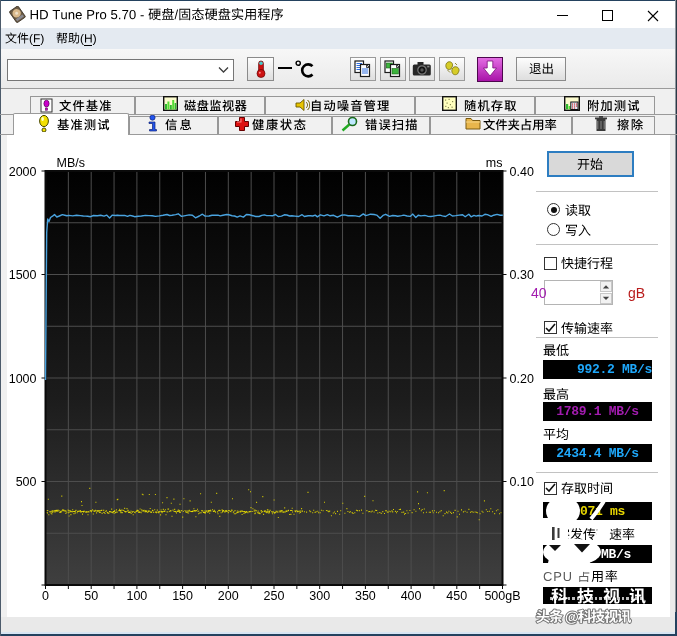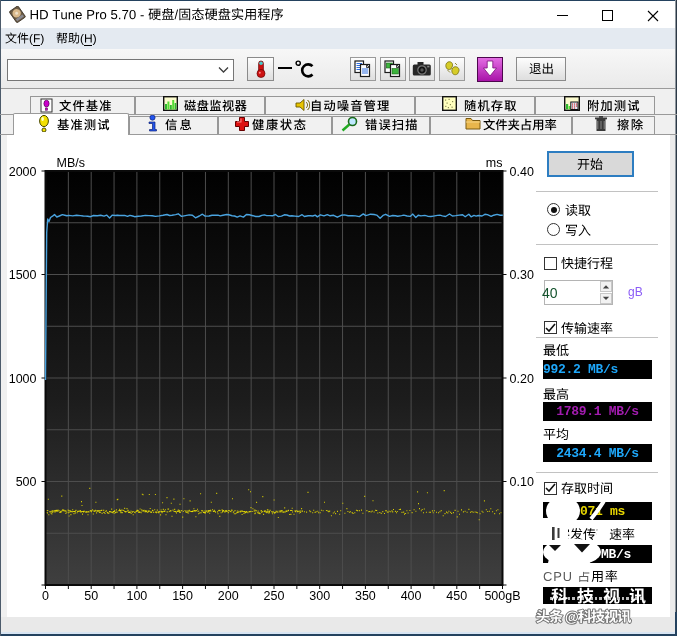--- a/index.html
+++ b/index.html
@@ -270,41 +270,41 @@
 <div class="abs" style="left:547px;top:223px;width:13px;height:13px;border:1px solid #333;border-radius:50%;background:#fff;box-sizing:border-box;"></div>
 <svg style="position:absolute;left:565.0px;top:217.6px;" width="27" height="23" viewBox="0 -16.9 27 22.8">
       <path d="M1 -10.2V-7.7H2V-9.3H11V-7.7H12V-10.2ZM1.2 -2.7V-1.8H8.6V-2.7ZM3.9 -9C3.6 -7.5 3.1 -5.4 2.8 -4.1H9.7C9.4 -1.6 9.2 -0.5 8.8 -0.1C8.6 -0 8.5 0 8.2 0C7.8 0 7 -0 6.1 -0.1C6.2 0.2 6.4 0.6 6.4 0.8C7.2 0.9 8.1 0.9 8.5 0.9C9 0.8 9.3 0.8 9.6 0.5C10.1 -0 10.4 -1.3 10.7 -4.6C10.7 -4.7 10.7 -5 10.7 -5H4L4.4 -6.7H10.4V-7.5H4.6L4.9 -8.9Z M16.8 -9.8C17.7 -9.2 18.4 -8.5 18.9 -7.7C18.1 -4 16.5 -1.3 13.5 0.2C13.8 0.4 14.2 0.8 14.4 0.9C17.1 -0.6 18.7 -3 19.7 -6.4C21.2 -3.8 22.1 -0.8 25.1 0.9C25.1 0.6 25.4 0.1 25.5 -0.2C21.2 -2.8 21.6 -7.7 17.4 -10.6Z" fill="#000"></path>
     </svg>
 <div class="abs" style="left:536px;top:243.5px;width:122px;height:1px;background:#c2c2c2;"></div>
 <div class="abs" style="left:543.5px;top:256.5px;width:13px;height:13px;border:1px solid #333;background:#fff;box-sizing:border-box;"></div>
 <svg style="position:absolute;left:561.0px;top:251.1px;" width="53" height="23" viewBox="0 -16.9 53 22.8">
       <path d="M2.2 -10.9V1H3.2V-10.9ZM1 -8.4C0.9 -7.4 0.7 -5.9 0.4 -5.1L1.1 -4.8C1.5 -5.7 1.7 -7.3 1.8 -8.3ZM3.2 -8.5C3.6 -7.7 4 -6.7 4.2 -6.1L4.9 -6.5C4.7 -7.1 4.3 -8.1 3.9 -8.8ZM10.5 -5H8.4C8.5 -5.5 8.5 -6.1 8.5 -6.6V-7.9H10.5ZM7.5 -10.9V-8.9H5V-7.9H7.5V-6.6C7.5 -6.1 7.5 -5.5 7.5 -5H4.3V-4H7.3C7 -2.4 6.1 -0.8 3.9 0.3C4.1 0.5 4.4 0.9 4.5 1.1C6.7 -0.1 7.7 -1.7 8.2 -3.4C8.9 -1.3 10.1 0.3 12 1.1C12.1 0.8 12.4 0.4 12.7 0.2C10.8 -0.5 9.6 -2.1 8.9 -4H12.5V-5H11.4V-8.9H8.5V-10.9Z M18.4 -3.5C18.2 -1.8 17.6 -0.4 16.6 0.5C16.8 0.7 17.2 0.9 17.3 1.1C17.9 0.5 18.4 -0.2 18.7 -1C19.6 0.5 21 0.9 23 0.9H25.3C25.3 0.7 25.5 0.3 25.6 0.1C25.1 0.1 23.3 0.1 23 0.1C22.6 0.1 22.2 0.1 21.8 0V-1.7H24.8V-2.5H21.8V-3.7H24.7V-5.5H25.6V-6.3H24.7V-8.1H21.8V-9H25.3V-9.8H21.8V-10.9H20.9V-9.8H17.7V-9H20.9V-8.1H18.3V-7.3H20.9V-6.3H17.5V-5.5H20.9V-4.4H18.3V-3.7H20.9V-0.2C20.1 -0.5 19.5 -1.1 19 -2.1C19.1 -2.5 19.2 -2.9 19.3 -3.3ZM23.8 -5.5V-4.4H21.8V-5.5ZM23.8 -6.3H21.8V-7.3H23.8ZM15.2 -10.9V-8.3H13.5V-7.4H15.2V-4.7L13.4 -4.2L13.6 -3.2L15.2 -3.7V-0.1C15.2 0.1 15.1 0.1 14.9 0.1C14.8 0.2 14.3 0.2 13.7 0.1C13.8 0.4 14 0.8 14 1C14.8 1.1 15.3 1 15.6 0.9C16 0.7 16.1 0.4 16.1 -0.1V-4L17.5 -4.5L17.4 -5.4L16.1 -5V-7.4H17.5V-8.3H16.1V-10.9Z M31.7 -10.1V-9.2H38.1V-10.1ZM29.5 -10.9C28.8 -10 27.5 -8.8 26.5 -8.1C26.6 -7.9 26.9 -7.5 27 -7.3C28.2 -8.1 29.5 -9.4 30.4 -10.5ZM31.1 -6.6V-5.6H35.5V-0.2C35.5 -0 35.4 0.1 35.1 0.1C34.9 0.1 34 0.1 33.1 0C33.2 0.3 33.4 0.7 33.4 1C34.7 1 35.4 1 35.9 0.9C36.3 0.7 36.5 0.4 36.5 -0.2V-5.6H38.4V-6.6ZM30 -8.1C29.1 -6.7 27.7 -5.1 26.3 -4.2C26.5 -4 26.9 -3.6 27 -3.4C27.5 -3.8 28 -4.2 28.5 -4.7V1.1H29.5V-5.8C30 -6.4 30.5 -7.1 30.9 -7.8Z M45.9 -9.5H49.8V-7.1H45.9ZM45 -10.4V-6.3H50.8V-10.4ZM44.8 -2.7V-1.9H47.4V-0.2H44V0.7H51.5V-0.2H48.3V-1.9H50.9V-2.7H48.3V-4.3H51.2V-5.1H44.5V-4.3H47.4V-2.7ZM43.7 -10.7C42.7 -10.3 41 -9.9 39.6 -9.7C39.7 -9.5 39.8 -9.1 39.8 -8.9C40.5 -9 41.1 -9.1 41.8 -9.3V-7.3H39.6V-6.3H41.6C41.1 -4.8 40.2 -3.2 39.4 -2.2C39.5 -2 39.8 -1.6 39.9 -1.3C40.5 -2.1 41.2 -3.4 41.8 -4.7V1H42.7V-4.6C43.2 -4 43.7 -3.3 43.9 -3L44.5 -3.7C44.2 -4 43.1 -5.2 42.7 -5.5V-6.3H44.3V-7.3H42.7V-9.5C43.3 -9.6 43.9 -9.8 44.4 -10Z" fill="#000"></path>
     </svg>
 <div class="abs" style="left:544px;top:279.5px;width:69px;height:25px;background:#fff;border:1px solid #b4b4b4;box-sizing:border-box;"></div>
-<div class="abs" style="left:542px;top:285px;font-size:14px;color:#14532d;">40</div>
+<div class="abs" style="left:531px;top:285px;font-size:14px;color:#a21caf;">40</div>
 <div class="abs" style="left:599.5px;top:280.5px;width:12.5px;height:11.5px;background:#f2f2f2;border:1px solid #c8c8c8;box-sizing:border-box;"></div>
 <div class="abs" style="left:599.5px;top:292.5px;width:12.5px;height:11px;background:#f2f2f2;border:1px solid #c8c8c8;box-sizing:border-box;"></div>
 <svg class="abs" style="left:602px;top:284px" width="8" height="18" viewBox="0 0 8 18">
 <path d="M0.8 4.4 L4 1.2 L7.2 4.4 Z" fill="#444"></path>
 <path d="M0.8 12.8 L4 16 L7.2 12.8 Z" fill="#444"></path>
     </svg>
-<div class="abs" style="left:628px;top:285px;font-size:12px;color:#8b5cf6;">gB</div>
+<div class="abs" style="left:628px;top:285px;font-size:14px;color:#b91c1c;">gB</div>
 <div class="abs" style="left:543.5px;top:321px;width:13px;height:13px;border:1px solid #333;background:#fff;box-sizing:border-box;"></div>
 <svg class="abs" style="left:545px;top:322.5px" width="11" height="10" viewBox="0 0 11 10">
       <path d="M1 5 L4 8 L10 1" fill="none" stroke="#111" stroke-width="1.6"></path>
     </svg>
 <svg style="position:absolute;left:561.0px;top:315.6px;" width="53" height="23" viewBox="0 -16.9 53 22.8">
       <path d="M3.5 -10.9C2.7 -8.9 1.5 -6.9 0.2 -5.7C0.4 -5.5 0.7 -5 0.8 -4.7C1.2 -5.2 1.7 -5.7 2.1 -6.3V1H3V-7.8C3.5 -8.7 4 -9.6 4.4 -10.6ZM6.1 -1.6C7.3 -0.9 8.8 0.3 9.5 1L10.2 0.3C9.9 -0 9.4 -0.5 8.8 -0.9C9.8 -2 10.9 -3.2 11.7 -4.1L11 -4.5L10.8 -4.5H6.7L7.1 -6H12.4V-7H7.4L7.8 -8.5H11.8V-9.4H8.1L8.4 -10.7L7.4 -10.9L7.1 -9.4H4.5V-8.5H6.8L6.4 -7H3.8V-6H6.1C5.9 -5.1 5.6 -4.3 5.3 -3.6H10C9.4 -2.9 8.7 -2.1 8 -1.4C7.6 -1.7 7.2 -2 6.8 -2.2Z M22.5 -5.8V-1.1H23.3V-5.8ZM24.2 -6.3V-0.1C24.2 0.1 24.1 0.1 24 0.1C23.8 0.1 23.3 0.1 22.7 0.1C22.8 0.4 22.9 0.7 23 0.9C23.7 0.9 24.3 0.9 24.6 0.8C24.9 0.6 25 0.4 25 -0.1V-6.3ZM13.9 -4.3C14 -4.4 14.4 -4.5 14.8 -4.5H15.8V-2.7C15 -2.5 14.2 -2.3 13.5 -2.2L13.8 -1.2L15.8 -1.8V1H16.7V-2L17.8 -2.3L17.7 -3.1L16.7 -2.9V-4.5H17.7V-5.4H16.7V-7.3H15.8V-5.4H14.7C15.1 -6.3 15.4 -7.4 15.6 -8.5H17.8V-9.4H15.8C15.9 -9.8 16 -10.3 16.1 -10.8L15.2 -10.9C15.1 -10.4 15 -9.9 14.9 -9.4H13.6V-8.5H14.8C14.5 -7.4 14.3 -6.5 14.2 -6.2C14 -5.6 13.8 -5.2 13.6 -5.1C13.7 -4.9 13.9 -4.5 13.9 -4.3ZM21.6 -11C20.7 -9.6 19.1 -8.3 17.5 -7.6C17.8 -7.4 18 -7.1 18.2 -6.9C18.5 -7 18.9 -7.2 19.2 -7.5V-6.9H24V-7.6C24.3 -7.4 24.7 -7.2 25 -7C25.2 -7.2 25.4 -7.6 25.7 -7.7C24.3 -8.3 23.1 -9.1 22.1 -10.2L22.4 -10.6ZM19.6 -7.7C20.3 -8.3 21 -8.9 21.6 -9.5C22.2 -8.8 22.9 -8.2 23.7 -7.7ZM21 -5.3V-4.3H19.2V-5.3ZM18.4 -6.1V1H19.2V-1.7H21V0C21 0.1 21 0.2 20.9 0.2C20.7 0.2 20.4 0.2 20 0.2C20.1 0.4 20.2 0.7 20.2 1C20.8 1 21.2 1 21.5 0.8C21.7 0.7 21.8 0.4 21.8 0V-6.1ZM19.2 -3.5H21V-2.4H19.2Z M26.9 -9.9C27.6 -9.2 28.5 -8.2 28.9 -7.6L29.7 -8.2C29.2 -8.8 28.4 -9.8 27.6 -10.4ZM29.5 -6.3H26.6V-5.4H28.5V-1.3C27.9 -1.1 27.2 -0.5 26.5 0.1L27.2 0.9C27.8 0.1 28.5 -0.6 29 -0.6C29.3 -0.6 29.7 -0.2 30.3 0.1C31.2 0.7 32.3 0.8 33.8 0.8C35 0.8 37.3 0.7 38.2 0.7C38.2 0.4 38.4 -0.1 38.5 -0.3C37.2 -0.2 35.3 -0.1 33.8 -0.1C32.4 -0.1 31.3 -0.2 30.5 -0.7C30 -0.9 29.7 -1.1 29.5 -1.3ZM31.6 -6.9H33.6V-5.2H31.6ZM34.6 -6.9H36.8V-5.2H34.6ZM33.6 -10.9V-9.6H30.1V-8.7H33.6V-7.6H30.7V-4.4H33.2C32.4 -3.3 31.2 -2.3 30 -1.8C30.2 -1.6 30.5 -1.2 30.6 -1C31.7 -1.6 32.8 -2.6 33.6 -3.7V-0.6H34.6V-3.7C35.7 -2.9 36.8 -1.9 37.4 -1.2L38.1 -1.9C37.4 -2.6 36 -3.6 34.9 -4.4H37.7V-7.6H34.6V-8.7H38.3V-9.6H34.6V-10.9Z M49.8 -8.4C49.3 -7.8 48.5 -7.1 47.9 -6.7L48.6 -6.2C49.2 -6.6 50 -7.3 50.6 -7.9ZM39.7 -4.4 40.2 -3.6C41.1 -4 42.1 -4.6 43.1 -5.1L43 -5.9C41.8 -5.3 40.5 -4.7 39.7 -4.4ZM40.1 -7.8C40.8 -7.3 41.7 -6.7 42.1 -6.3L42.8 -6.9C42.3 -7.3 41.5 -7.9 40.8 -8.3ZM47.8 -5.3C48.7 -4.8 49.8 -4 50.4 -3.5L51.1 -4C50.5 -4.6 49.4 -5.3 48.5 -5.8ZM39.7 -2.6V-1.7H45V1H46V-1.7H51.4V-2.6H46V-3.7H45V-2.6ZM44.7 -10.8C44.9 -10.5 45.1 -10.1 45.3 -9.8H39.9V-8.9H44.7C44.3 -8.2 43.9 -7.7 43.7 -7.5C43.5 -7.3 43.3 -7.1 43.1 -7.1C43.2 -6.9 43.3 -6.5 43.4 -6.3C43.6 -6.4 43.9 -6.4 45.4 -6.5C44.7 -5.9 44.2 -5.4 43.9 -5.2C43.5 -4.8 43.1 -4.6 42.9 -4.5C43 -4.3 43.1 -3.9 43.1 -3.7C43.4 -3.8 43.9 -3.9 47.3 -4.2C47.4 -4 47.6 -3.7 47.6 -3.5L48.4 -3.9C48.1 -4.5 47.5 -5.4 46.9 -6.1L46.2 -5.8C46.4 -5.5 46.6 -5.2 46.8 -4.9L44.5 -4.7C45.6 -5.6 46.8 -6.8 47.8 -8L47 -8.4C46.8 -8.1 46.4 -7.7 46.1 -7.4L44.5 -7.3C44.9 -7.7 45.3 -8.3 45.7 -8.9H51.2V-9.8H46.4C46.2 -10.1 45.9 -10.6 45.6 -11Z" fill="#000"></path>
     </svg>
 <div class="abs" style="left:536px;top:336.5px;width:122px;height:1px;background:#c2c2c2;"></div>
 <svg style="position:absolute;left:543.0px;top:338.1px;" width="27" height="23" viewBox="0 -16.9 27 22.8">
       <path d="M3.2 -8.3H9.8V-7.3H3.2ZM3.2 -9.8H9.8V-8.9H3.2ZM2.3 -10.5V-6.6H10.8V-10.5ZM5.1 -5.1V-4.2H2.8V-5.1ZM0.6 -0.6 0.7 0.3 5.1 -0.2V1H6.1V-0.3L6.8 -0.4V-1.2L6.1 -1.1V-5.1H12.3V-5.9H0.6V-5.1H1.9V-0.7ZM6.6 -4.3V-3.5H7.4L7.1 -3.4C7.5 -2.5 8 -1.6 8.7 -0.9C8 -0.4 7.2 0 6.4 0.3C6.6 0.5 6.8 0.8 6.9 1C7.7 0.7 8.6 0.2 9.4 -0.3C10.1 0.3 11 0.7 11.9 1C12.1 0.8 12.3 0.4 12.5 0.2C11.6 0 10.7 -0.4 10 -0.9C10.9 -1.8 11.6 -2.8 12 -4.1L11.4 -4.3L11.2 -4.3ZM8 -3.5H10.8C10.5 -2.7 10 -2 9.4 -1.5C8.8 -2 8.3 -2.7 8 -3.5ZM5.1 -3.5V-2.6H2.8V-3.5ZM5.1 -1.8V-1L2.8 -0.8V-1.8Z M20.5 -1.7C21 -0.9 21.5 0.2 21.7 0.8L22.4 0.6C22.2 -0.1 21.7 -1.1 21.2 -1.9ZM16.4 -10.9C15.7 -8.8 14.5 -6.8 13.3 -5.5C13.5 -5.3 13.7 -4.8 13.8 -4.6C14.3 -5.1 14.8 -5.6 15.2 -6.3V1H16.1V-7.8C16.6 -8.7 17 -9.7 17.4 -10.6ZM17.7 1.1C17.9 0.9 18.3 0.8 20.7 0.1C20.6 -0.1 20.6 -0.5 20.6 -0.7L18.8 -0.2V-5H21.8C22.2 -1.5 22.9 0.9 24.4 0.9C24.9 0.9 25.3 0.4 25.6 -1.6C25.4 -1.7 25 -1.9 24.9 -2.1C24.8 -0.9 24.6 -0.2 24.3 -0.2C23.6 -0.3 23.1 -2.2 22.7 -5H25.4V-5.9H22.6C22.5 -7 22.5 -8.2 22.4 -9.5C23.3 -9.6 24.1 -9.9 24.8 -10.1L24 -10.9C22.6 -10.3 20.1 -9.8 17.9 -9.5L17.9 -9.5L17.9 -0.5C17.9 -0 17.6 0.2 17.4 0.3C17.5 0.5 17.7 0.9 17.7 1.1ZM21.7 -5.9H18.8V-8.8C19.7 -8.9 20.6 -9.1 21.5 -9.3C21.5 -8.1 21.6 -7 21.7 -5.9Z" fill="#000"></path>
     </svg>
 <div class="abs" style="left:543px;top:360px;width:109px;height:18.5px;background:#000;"></div>
-<div class="abs" style="left:543px;top:362px;width:109px;text-align:left;font-family:'Liberation Mono',monospace;font-weight:bold;font-size:13px;letter-spacing:-0.3px;color:#1ea7fa;">992.2 MB/s</div>
+<div class="abs" style="left:543px;top:362px;width:109px;text-align:right;font-family:'Liberation Mono',monospace;font-weight:bold;font-size:13px;letter-spacing:-0.3px;color:#1ea7fa;">992.2 MB/s</div>
 <svg style="position:absolute;left:543.0px;top:381.6px;" width="27" height="23" viewBox="0 -16.9 27 22.8">
       <path d="M3.2 -8.3H9.8V-7.3H3.2ZM3.2 -9.8H9.8V-8.9H3.2ZM2.3 -10.5V-6.6H10.8V-10.5ZM5.1 -5.1V-4.2H2.8V-5.1ZM0.6 -0.6 0.7 0.3 5.1 -0.2V1H6.1V-0.3L6.8 -0.4V-1.2L6.1 -1.1V-5.1H12.3V-5.9H0.6V-5.1H1.9V-0.7ZM6.6 -4.3V-3.5H7.4L7.1 -3.4C7.5 -2.5 8 -1.6 8.7 -0.9C8 -0.4 7.2 0 6.4 0.3C6.6 0.5 6.8 0.8 6.9 1C7.7 0.7 8.6 0.2 9.4 -0.3C10.1 0.3 11 0.7 11.9 1C12.1 0.8 12.3 0.4 12.5 0.2C11.6 0 10.7 -0.4 10 -0.9C10.9 -1.8 11.6 -2.8 12 -4.1L11.4 -4.3L11.2 -4.3ZM8 -3.5H10.8C10.5 -2.7 10 -2 9.4 -1.5C8.8 -2 8.3 -2.7 8 -3.5ZM5.1 -3.5V-2.6H2.8V-3.5ZM5.1 -1.8V-1L2.8 -0.8V-1.8Z M16.7 -7.3H22.3V-6.1H16.7ZM15.7 -8V-5.4H23.4V-8ZM18.7 -10.7 19.1 -9.6H13.8V-8.7H25.2V-9.6H20.2C20 -10 19.9 -10.5 19.7 -11ZM14.2 -4.6V1H15.2V-3.8H23.8V0C23.8 0.2 23.7 0.2 23.6 0.2C23.4 0.2 22.8 0.2 22.2 0.2C22.4 0.4 22.5 0.7 22.6 0.9C23.4 0.9 23.9 0.9 24.3 0.8C24.6 0.7 24.8 0.5 24.8 0V-4.6ZM16.7 -3.1V0.3H17.6V-0.4H22.2V-3.1ZM17.6 -2.3H21.3V-1.1H17.6Z" fill="#000"></path>
     </svg>
 <div class="abs" style="left:543px;top:402px;width:109px;height:18.5px;background:#000;"></div>
 <div class="abs" style="left:543px;top:404px;width:109px;text-align:center;font-family:'Liberation Mono',monospace;font-weight:bold;font-size:13px;letter-spacing:-0.3px;color:#a21caf;">1789.1 MB/s</div>
 <svg style="position:absolute;left:543.0px;top:421.6px;" width="27" height="23" viewBox="0 -16.9 27 22.8">
       <path d="M2.3 -8.2C2.8 -7.2 3.3 -6 3.5 -5.2L4.4 -5.5C4.2 -6.3 3.7 -7.5 3.1 -8.4ZM9.8 -8.5C9.5 -7.6 8.9 -6.2 8.4 -5.4L9.2 -5.1C9.8 -5.9 10.4 -7.2 10.8 -8.2ZM0.7 -4.5V-3.5H6V1H7V-3.5H12.3V-4.5H7V-9.1H11.6V-10H1.4V-9.1H6V-4.5Z M19.3 -6C20.1 -5.3 21.1 -4.4 21.6 -3.8L22.3 -4.5C21.7 -5 20.7 -5.9 19.9 -6.6ZM18.3 -1.5 18.7 -0.6C20 -1.4 21.8 -2.3 23.4 -3.3L23.2 -4.1C21.4 -3.1 19.5 -2.1 18.3 -1.5ZM20.4 -10.9C19.8 -9.2 18.8 -7.6 17.6 -6.5C17.8 -6.3 18.1 -5.9 18.3 -5.7C18.9 -6.3 19.5 -7.1 20 -7.9H24.2C24 -2.6 23.8 -0.5 23.4 -0.1C23.3 0.1 23.1 0.2 22.8 0.2C22.5 0.2 21.7 0.2 20.7 0.1C20.9 0.3 21 0.7 21 1C21.8 1 22.7 1.1 23.2 1C23.6 1 23.9 0.9 24.2 0.5C24.7 -0.2 24.9 -2.2 25.1 -8.3C25.1 -8.5 25.1 -8.8 25.1 -8.8H20.5C20.8 -9.4 21.1 -10 21.3 -10.6ZM13.5 -1.6 13.8 -0.6C15.1 -1.2 16.7 -2.1 18.2 -2.9L17.9 -3.7L16.1 -2.8V-6.9H17.7V-7.8H16.1V-10.8H15.2V-7.8H13.6V-6.9H15.2V-2.4C14.5 -2.1 13.9 -1.8 13.5 -1.6Z" fill="#000"></path>
     </svg>
 <div class="abs" style="left:543px;top:443.5px;width:109px;height:18.5px;background:#000;"></div>
 <div class="abs" style="left:543px;top:445.5px;width:109px;text-align:center;font-family:'Liberation Mono',monospace;font-weight:bold;font-size:13px;letter-spacing:-0.3px;color:#1ea7fa;">2434.4 MB/s</div>

